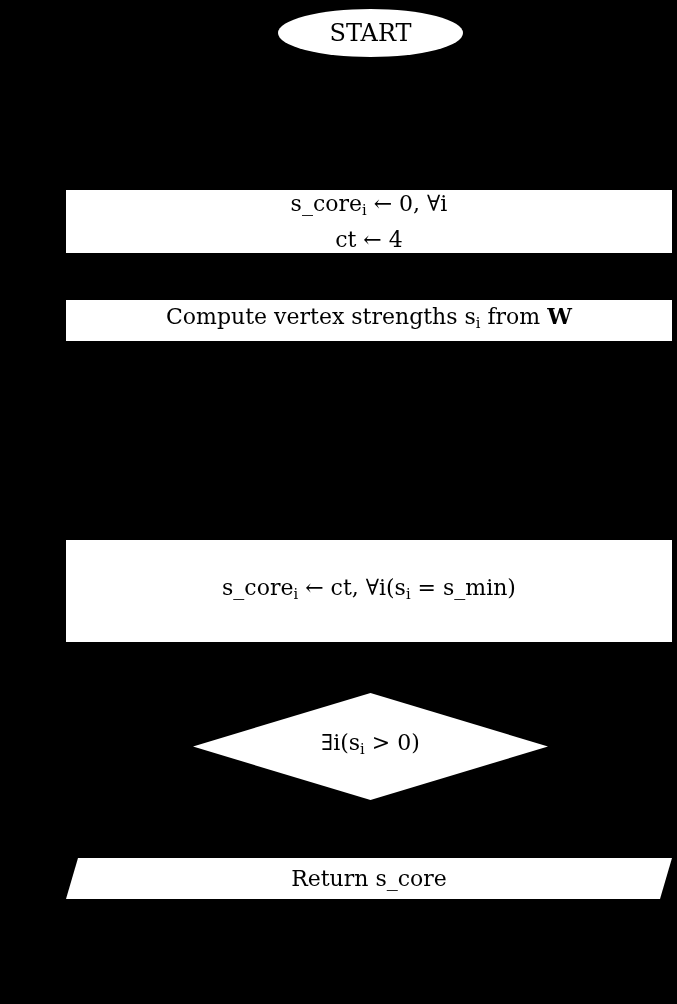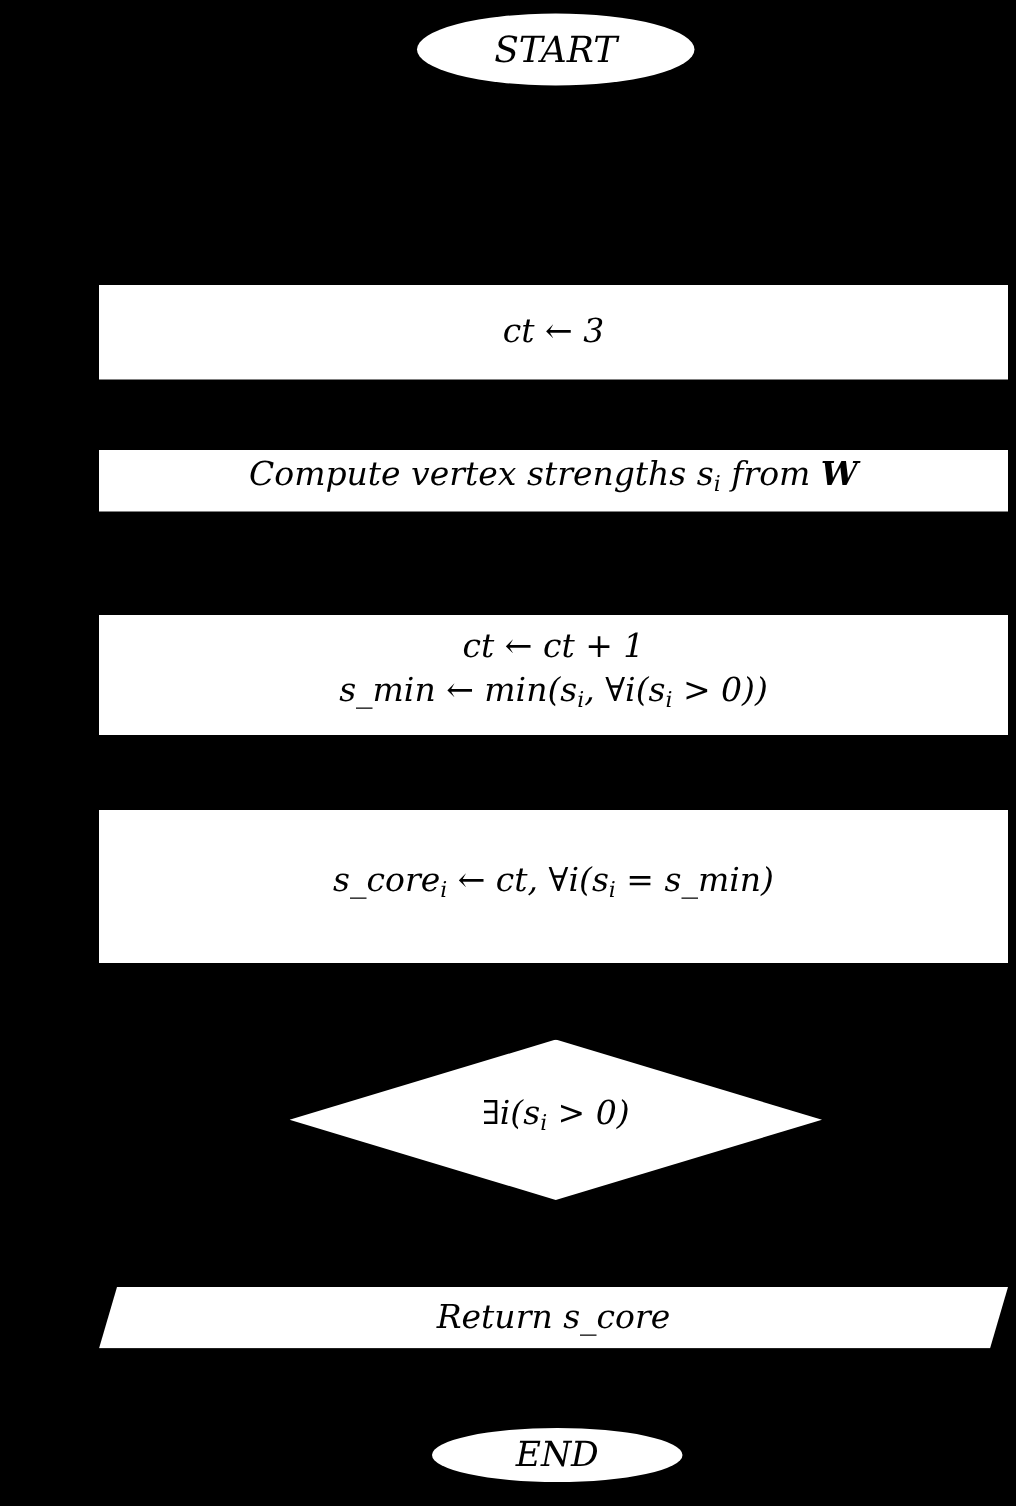--- a/index.html
+++ b/index.html
@@ -20,21 +20,20 @@
     position: absolute;
     background: #ffffff;
     display: flex;
     flex-direction: column;
     align-items: center;
     justify-content: center;
     text-align: center;
     font-size: 22px;
     line-height: 29px;
     color: #000000;
-    font-style: italic;
   }
   .node .line {
     white-space: nowrap;
   }
   .terminator {
     border-radius: 50%;
   }
   .io {
     clip-path: polygon(12px 0, 100% 0, calc(100% - 12px) 100%, 0 100%);
   }
@@ -63,41 +62,35 @@
 <body>
 
 <div id="canvas">
 
   <div id="node-start" class="node terminator">
       <div class="line"><span>START</span></div>
     </div>
 
 
   <div id="node-proc1" class="node process">
-      <div class="line"><span>ct ← 3</span></div>
+      <div class="line"><span>s_core</span><span class="sub">i</span><span> ← 0, ∀i</span></div>
+      <div class="line"><span>ct ← 4</span></div>
     </div>
 
   <div id="node-proc2" class="node process">
       <div class="line"><span>Compute vertex strengths s</span><span class="sub">i</span><span> from </span><span class="bold">W</span></div>
     </div>
 
-  <div id="node-proc3" class="node process">
-      <div class="line"><span>ct ← ct + 1</span></div>
-      <div class="line"><span>s_min ← min(s</span><span class="sub">i</span><span>, ∀i(s</span><span class="sub">i</span><span> &gt; 0))</span></div>
-    </div>
 
   <div id="node-proc4" class="node process">
       <div class="line"><span>s_core</span><span class="sub">i</span><span> ← ct, ∀i(s</span><span class="sub">i</span><span> = s_min)</span></div>
     </div>
 
   <div id="node-decision" class="node decision">
       <div class="line"><span>∃i(s</span><span class="sub">i</span><span> &gt; 0)</span></div>
     </div>
 
   <div id="node-io2" class="node io">
       <div class="line"><span>Return s_core</span></div>
     </div>
 
-  <div id="node-end" class="node terminator">
-      <div class="line"><span>END</span></div>
-    </div>
 
 </div>
 
 </body></html>

